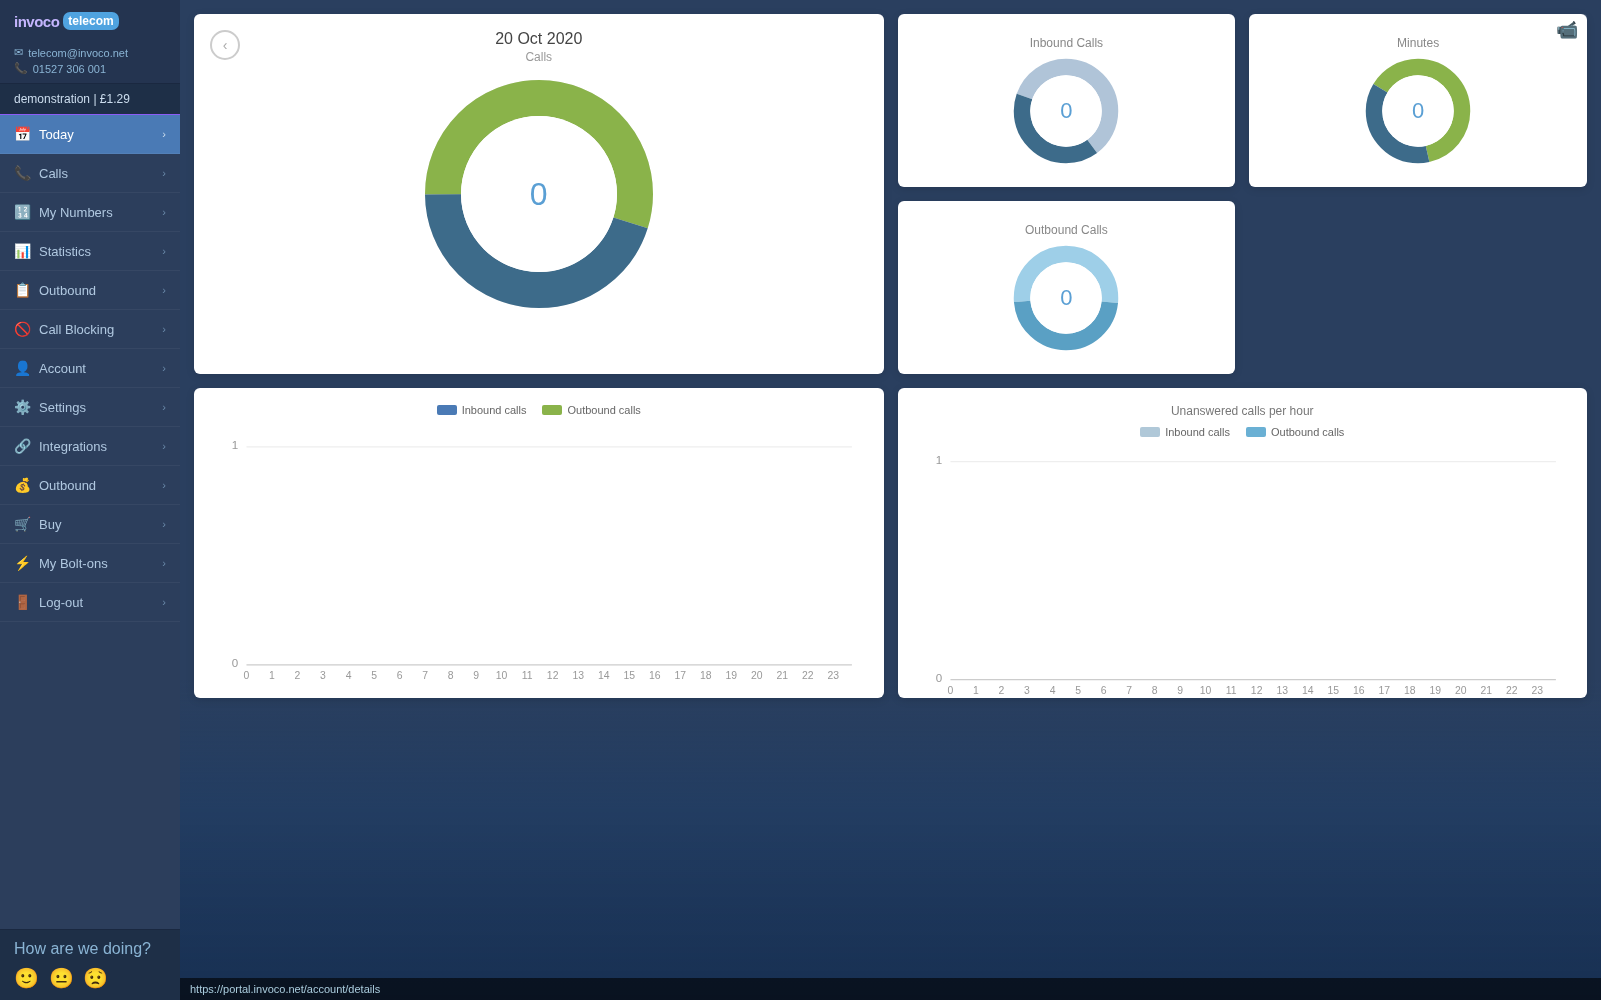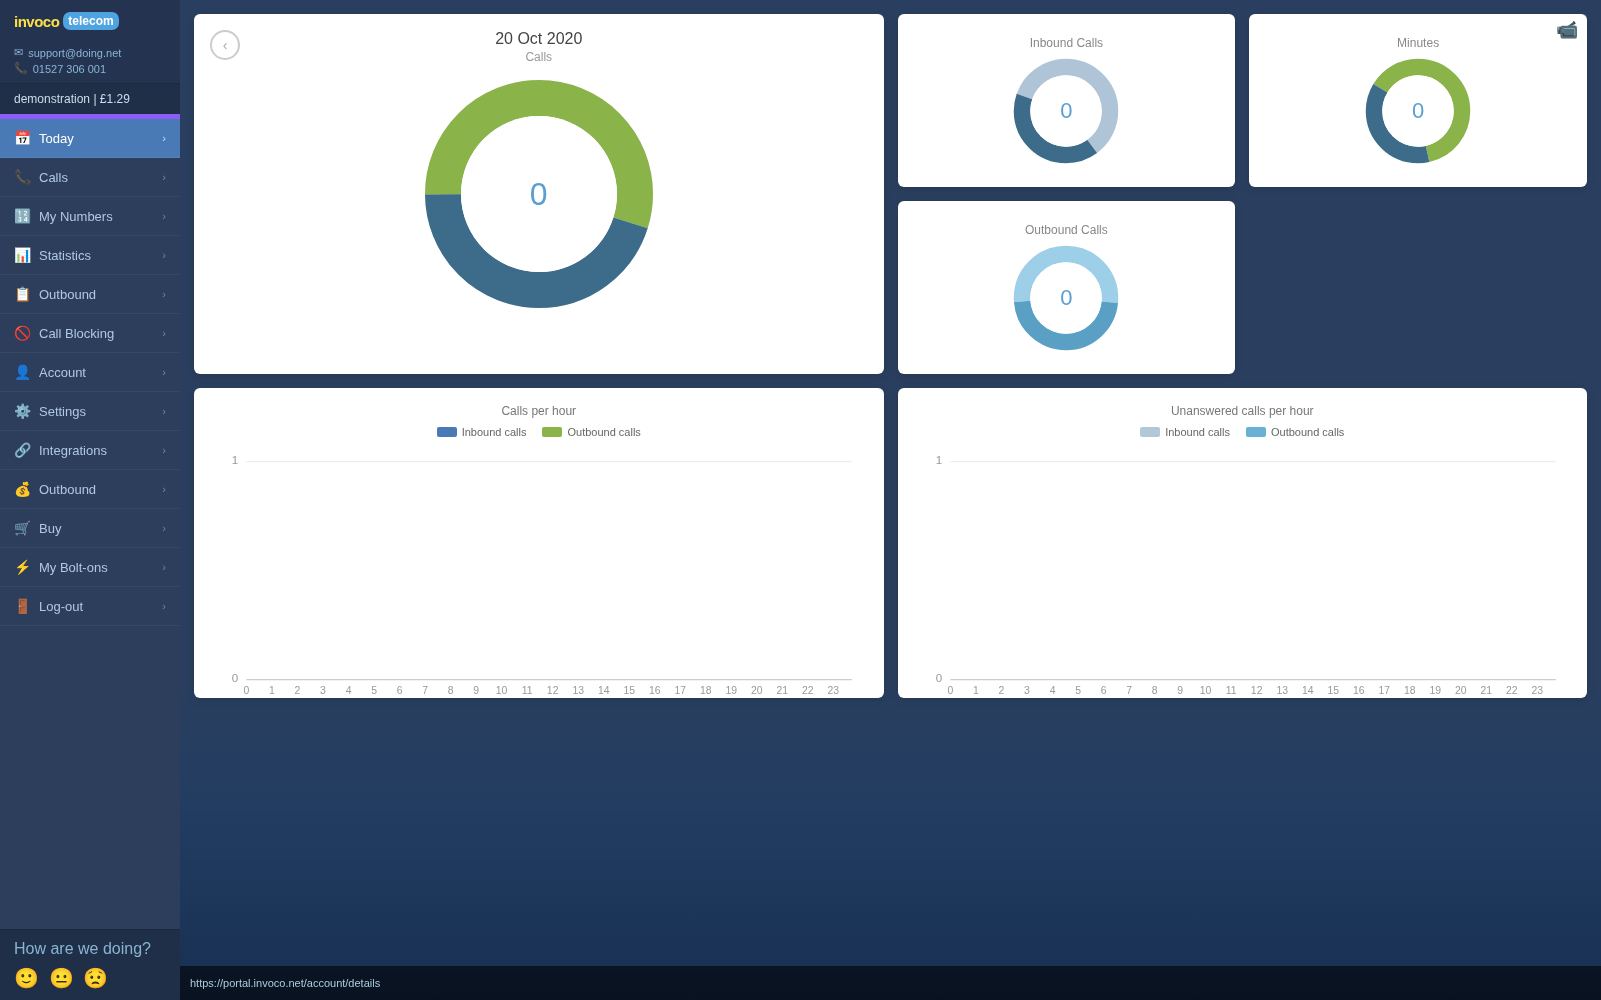--- a/index.html
+++ b/index.html
@@ -37,21 +37,21 @@
     .sidebar-logo {
       padding: 12px 14px 8px;
       background: #243450;
     }
     .logo-box {
       display: flex;
       align-items: center;
       gap: 4px;
     }
     .logo-invoco {
-      color: #fde047;
+      color: #c4b5fd;
       font-size: 15px;
       font-weight: 600;
       letter-spacing: -0.5px;
     }
     .logo-telecom {
       background: #4fa3e0;
       color: #fff;
       font-size: 12px;
       font-weight: 600;
       padding: 2px 5px;
@@ -75,21 +75,21 @@
       font-size: 11px;
       display: flex;
       align-items: center;
       gap: 5px;
     }
     .sidebar-account-name {
       padding: 8px 14px;
       background: #1e2f47;
       color: #cde;
       font-size: 12px;
-      border-bottom: 5px solid #8b5cf6;
+      border-bottom: 1px solid #8b5cf6;
     }
     .sidebar-nav {
       flex: 1;
       overflow-y: auto;
       overflow-x: hidden;
     }
     .sidebar-nav::-webkit-scrollbar { width: 4px; }
     .sidebar-nav::-webkit-scrollbar-thumb { background: #3a5070; }
     .nav-item {
       display: flex;
@@ -324,21 +324,21 @@
       cursor: pointer;
       z-index: 10;
     }
 
     
     .status-bar {
       position: absolute;
       bottom: 0;
       left: 0;
       right: 0;
-      height: 34px;
+      height: 22px;
       background: rgba(0,0,0,0.6);
       display: flex;
       align-items: center;
       padding: 0 10px;
       z-index: 20;
     }
     .status-bar-text {
       color: #acd;
       font-size: 11px;
     }
@@ -349,21 +349,21 @@
 <div class="sidebar">
   <div class="sidebar-logo">
     <div class="logo-box">
       <span class="logo-invoco">invoco</span>
       <span class="logo-telecom">telecom</span>
     </div>
   </div>
   <div class="sidebar-support">
     <div class="sidebar-support-email">
       <span>✉</span>
-      <span>support@doing.net</span>
+      <span>telecom@invoco.net</span>
     </div>
     <div class="sidebar-support-phone">
       <span>📞</span>
       <span>01527 306 001</span>
     </div>
   </div>
   <div class="sidebar-account-name">demonstration | £1.29</div>
   <nav class="sidebar-nav">
 
   <div class="nav-item active">
@@ -526,21 +526,20 @@
             <circle cx="60" cy="60" r="48" fill="none" stroke="#5aa0c4" stroke-width="18" stroke-dasharray="142 160" stroke-dashoffset="-80" transform="rotate(-90 60 60)"></circle>
             <circle cx="60" cy="60" r="39" fill="white"></circle>
           </svg>
           <div class="small-donut-center-label">0</div>
         </div>
       </div>
 
     </div>
 
     <div class="card card-bar-chart-left">
-      <div class="bar-chart-title">Calls per hour</div>
       <div class="bar-chart-legend">
         <div class="legend-item">
           <div class="legend-dot" style="background:#4a7ab5;"></div>
           <span>Inbound calls</span>
         </div>
         <div class="legend-item">
           <div class="legend-dot" style="background:#8ab34a;"></div>
           <span>Outbound calls</span>
         </div>
       </div>

